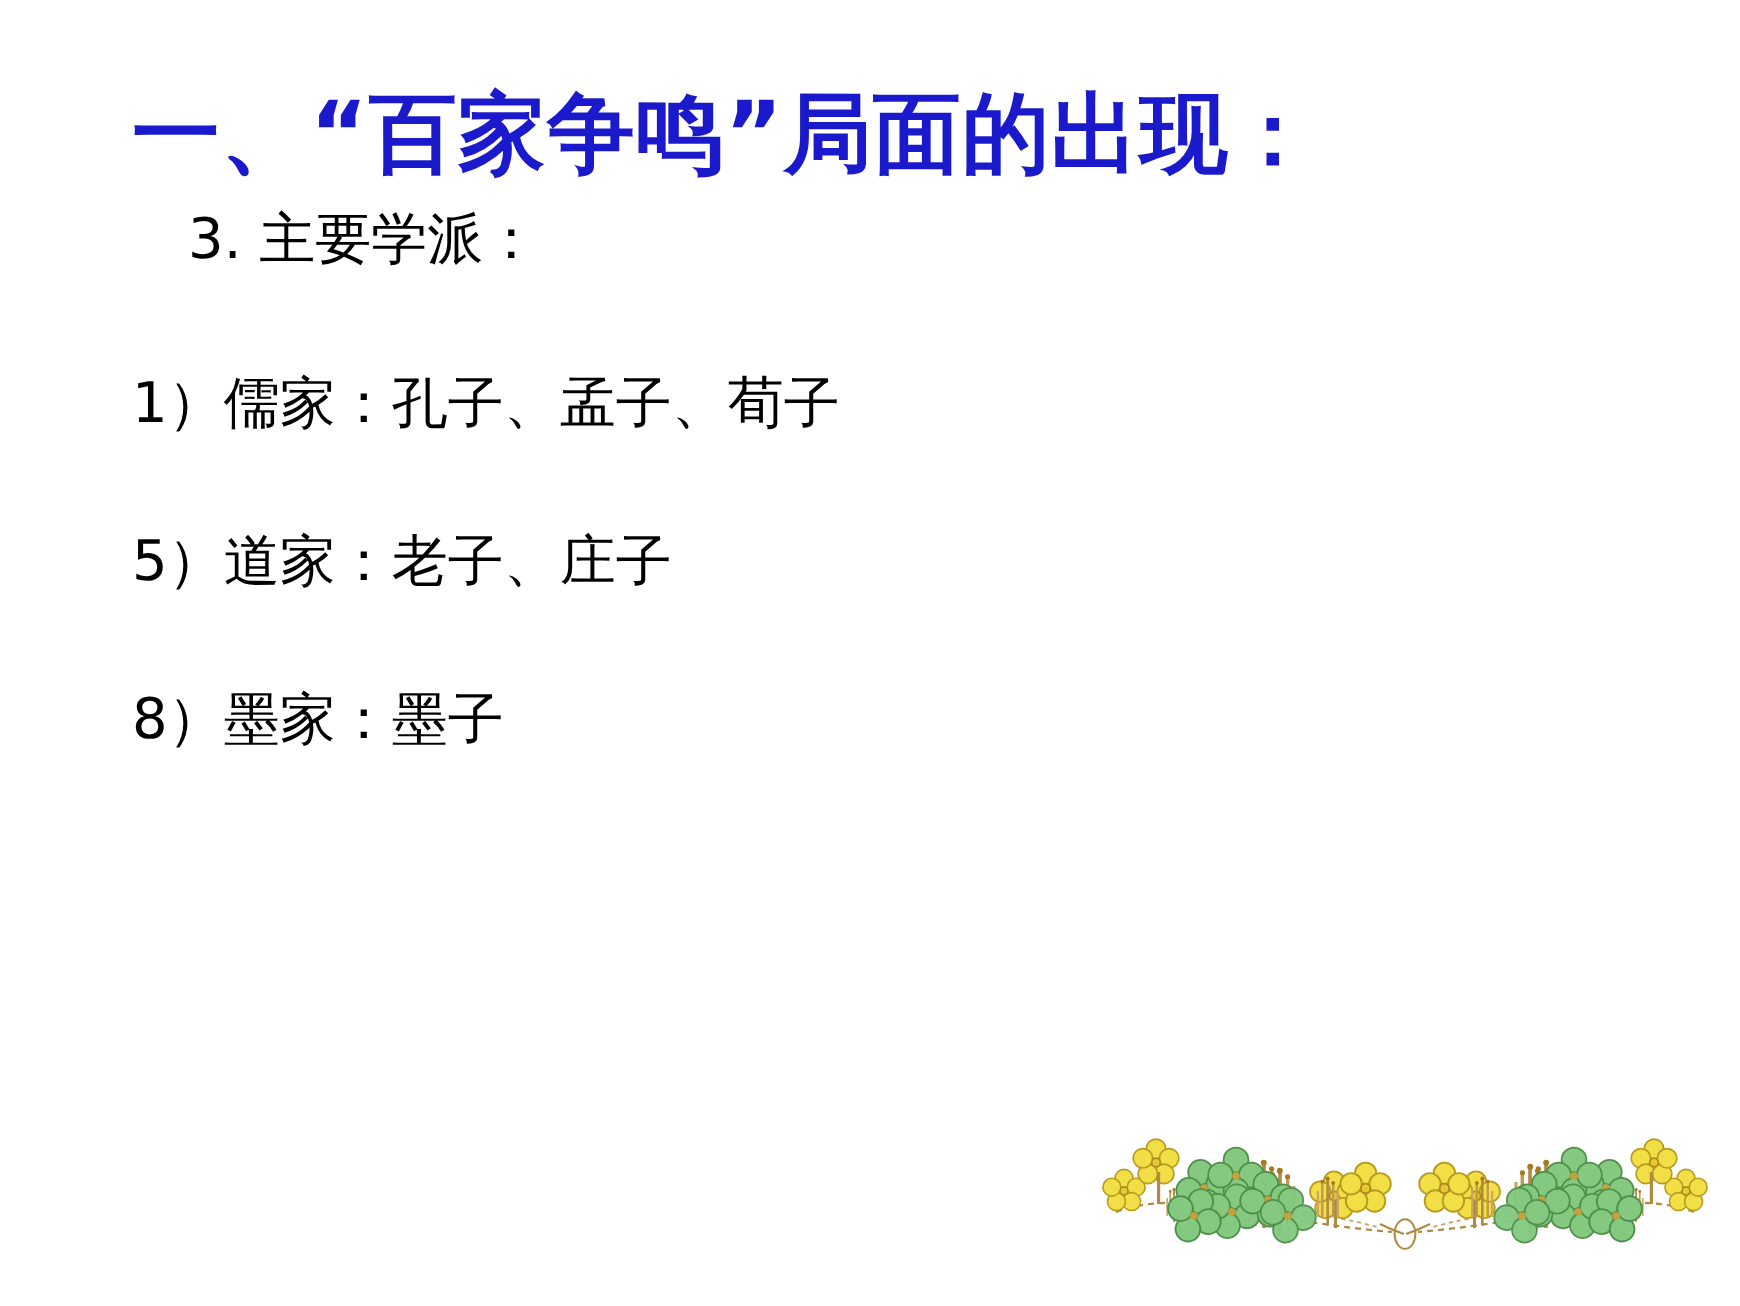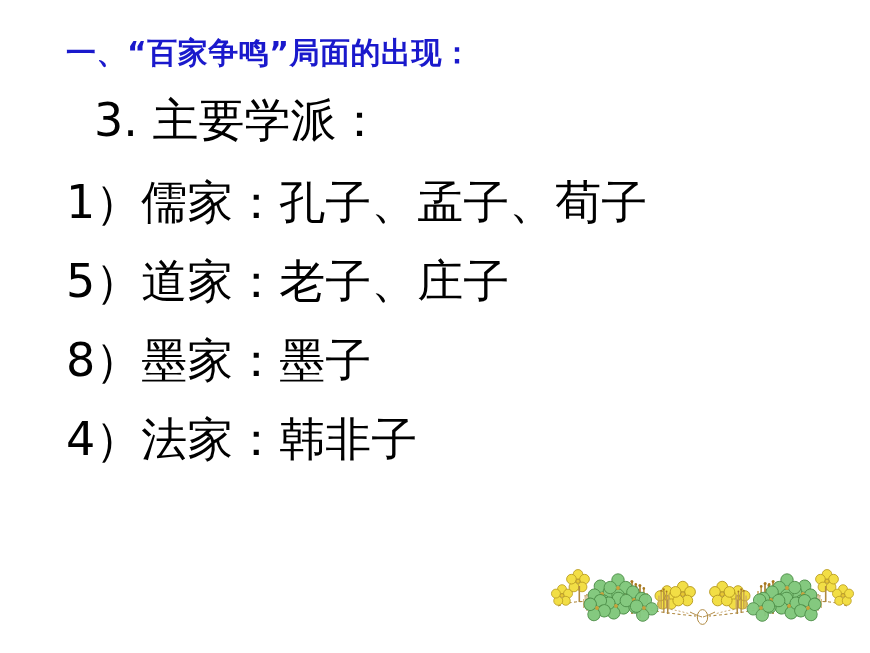--- a/index.html
+++ b/index.html
@@ -19,42 +19,42 @@
     position: relative;
     width: 870px;
     height: 653px;
     background: #ffffff;
   }
 
   
   .slide-title {
     position: absolute;
     left: 66px;
-    top: 25px;
+    top: 40px;
     width: 780px;
     color: #1a19cc;
-    font-size: 30px;
+    font-size: 44px;
     line-height: 56px;
     font-weight: bold;
     letter-spacing: 0.5px;
     white-space: nowrap;
     font-family: "DejaVu Sans", "Liberation Sans", sans-serif;
   }
 
   
   .body-block {
     position: absolute;
     left: 0;
     top: 98px;
     width: 870px;
   }
 
   .body-line {
     color: #000000;
-    font-size: 46px;
+    font-size: 28px;
     line-height: 44px;
     font-weight: normal;
     white-space: nowrap;
     font-family: "DejaVu Sans", "Liberation Sans", sans-serif;
   }
 
   .line-heading {
     margin-left: 94px;
     margin-bottom: 38px;
   }
@@ -92,21 +92,20 @@
   <div class="body-block">
 
     <div class="body-line line-heading">3. 主要学派：</div>
 
     <div class="body-line line-item">1）儒家：孔子、孟子、荀子</div>
 
     <div class="body-line line-item">5）道家：老子、庄子</div>
 
     <div class="body-line line-item">8）墨家：墨子</div>
 
-    <div class="body-line line-item">4）法家：韩非子</div>
 
   </div>
 
   <div class="ornament">
     <svg viewBox="0 0 325 90" xmlns="http://www.w3.org/2000/svg" aria-hidden="true">
       <defs>
 
         <g id="flw">
           <circle cx="0" cy="-7.2" r="5.1" fill="#f2de45" stroke="#b89b21" stroke-width="0.9"></circle>
           <circle cx="6.9" cy="-2.2" r="5.1" fill="#f2de45" stroke="#b89b21" stroke-width="0.9"></circle>

